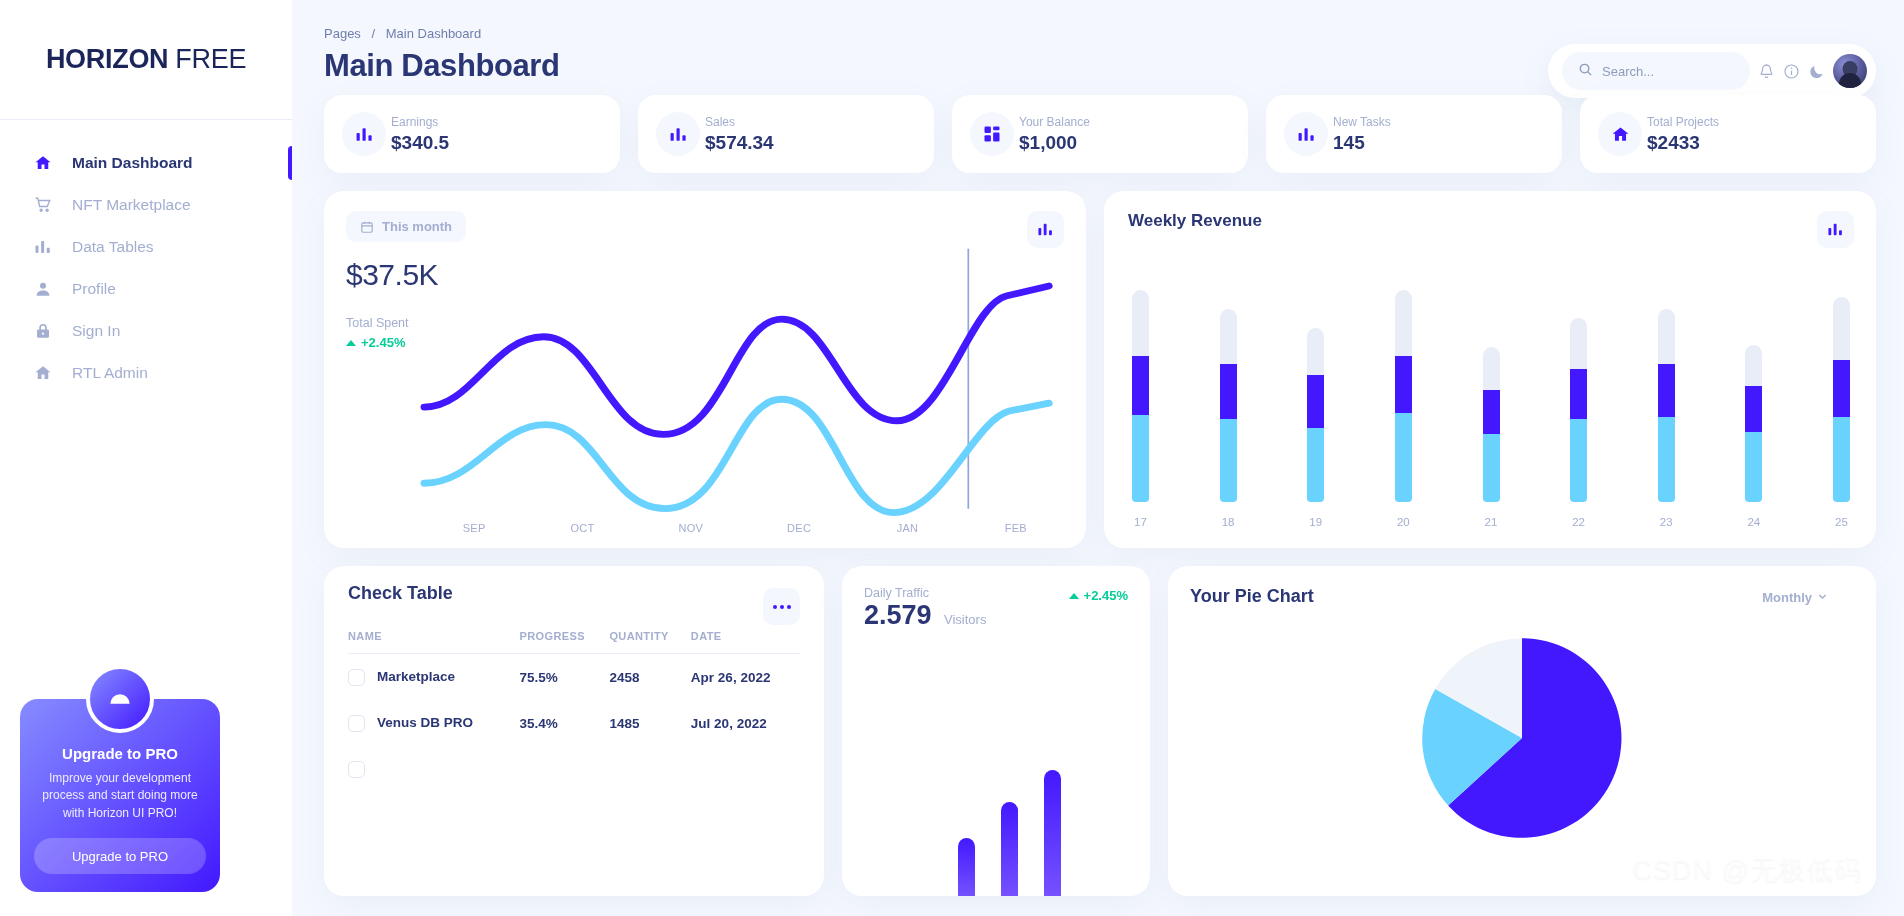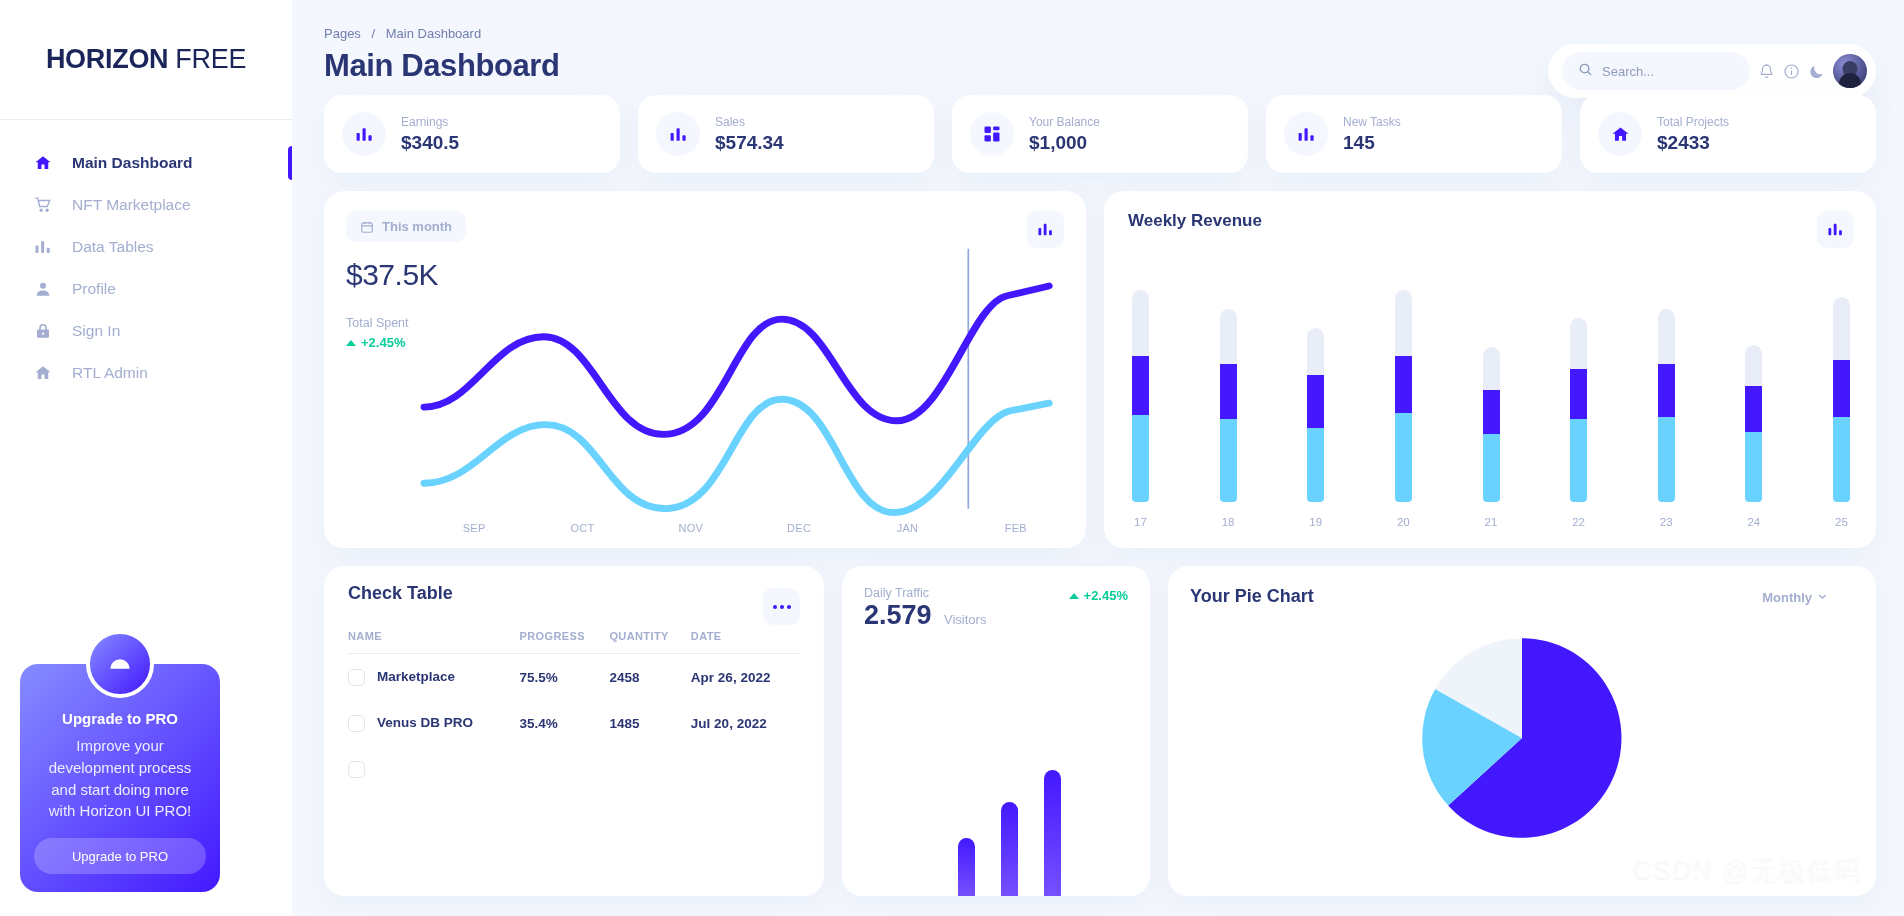--- a/index.html
+++ b/index.html
@@ -44,21 +44,21 @@
     border-radius: 18px; padding: 46px 14px 18px; text-align:center;
     color: #fff;
   }
   .pro-logo {
     position: absolute; left: 50%; top: -34px; transform: translateX(-50%);
     width: 68px; height: 68px; border-radius: 50%;
     background: linear-gradient(135deg,#868CFF 0%,#4318FF 100%);
     border: 4px solid #fff; display:flex; align-items:center; justify-content:center;
   }
   .pro-title { font-size: 15px; font-weight: 700; margin-bottom: 8px; }
-  .pro-text { font-size: 15px; line-height: 1.45; color:#EDEBFF; padding: 0 2px; }
+  .pro-text { font-size: 12px; line-height: 1.45; color:#EDEBFF; padding: 0 2px; }
   .pro-btn {
     margin-top: 16px; height: 36px; border-radius: 18px;
     background: rgba(255,255,255,0.22); color:#fff; border: none;
     font-size: 13px; font-weight: 500; width: 100%; cursor: pointer;
     font-family: "Liberation Sans", sans-serif;
   }
 
   
   .main { flex: 1; height: 916px; position: relative; overflow: hidden; }
 
@@ -97,21 +97,21 @@
   }
   .avatar::before {
     content:""; position:absolute; left:50%; top:20%; transform:translateX(-50%);
     width: 15px; height: 16px; border-radius: 50%; background:#3A3D63;
   }
 
   
   .stats { display: flex; gap: 18px; padding: 0 28px 0 32px; }
   .stat {
     flex: 1; background:#fff; border-radius: 18px; height: 78px;
-    display:flex; align-items:center; gap: 15px; padding: 0 18px;
+    display:flex; align-items:center; gap: 5px; padding: 0 18px;
     box-shadow: 0 10px 30px rgba(112,144,176,0.07);
   }
   .stat-ico {
     width: 44px; height: 44px; border-radius: 50%; background:#F4F7FE;
     display:flex; align-items:center; justify-content:center; color:#4318FF; flex-shrink:0;
   }
   .stat-lab { font-size: 12px; color:#A3AED0; font-weight:500; }
   .stat-val { font-size: 19px; color:#2B3674; font-weight:700; margin-top:3px; }
 
   

